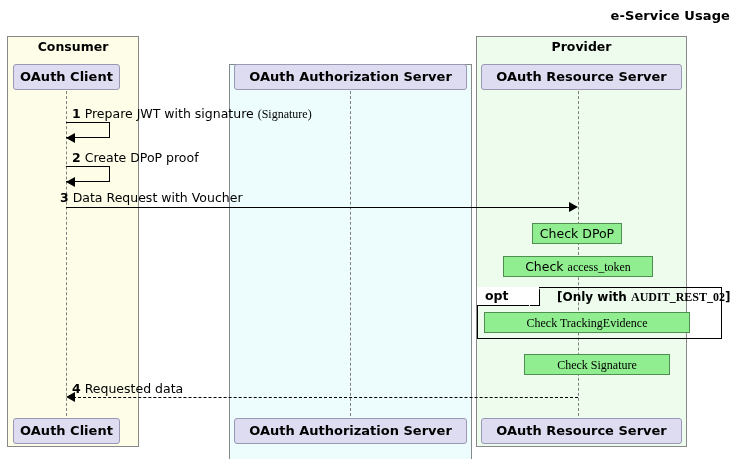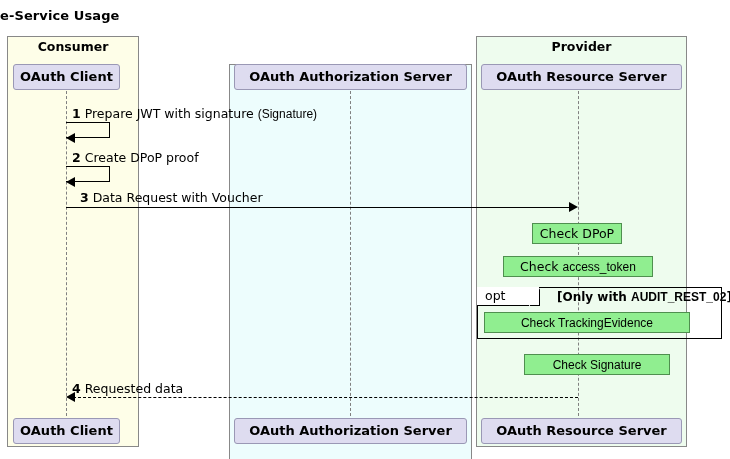--- a/index.html
+++ b/index.html
@@ -18,21 +18,21 @@
   .canvas {
     position: absolute;
     left: 0; top: 0;
     width: 730px; height: 459px;
   }
   
   .diagram-title {
     position: absolute;
     left: 0; top: 8px;
     width: 730px;
-    text-align: left;
+    text-align: right;
     font-size: 13px;
     font-weight: bold;
     letter-spacing: 0.1px;
   }
   
   .group-box {
     position: absolute;
     border: 1px solid #888888;
     box-sizing: border-box;
   }
@@ -90,21 +90,21 @@
   .msg-label {
     position: absolute;
     font-size: 12.5px;
     white-space: nowrap;
     background: transparent;
   }
   .msg-num {
     font-weight: bold;
   }
   .mono {
-    font-family: Liberation Sans, sans-serif;
+    font-family: Liberation Serif, serif;
     font-size: 12px;
   }
   
   .self-loop {
     position: absolute;
     border: 1px solid #000000;
     border-left: none;
     box-sizing: border-box;
     height: 16px;
   }
@@ -129,21 +129,21 @@
     background: transparent;
   }
   .frag-tab {
     position: absolute;
     border: 1.5px solid #000000;
     border-top: none;
     border-left: none;
     box-sizing: border-box;
     background: #ffffff;
     font-size: 12.5px;
-    font-weight: normal;
+    font-weight: bold;
     line-height: 17px;
     padding-left: 8px;
     height: 19px;
   }
   .frag-tab-cut {
     position: absolute;
     width: 0; height: 0;
     border-left: 11px solid #ffffff;
     border-bottom: 19px solid transparent;
   }
@@ -192,21 +192,21 @@
   <div class="self-loop" style="left:66px; top:122px; width:44px;"></div>
   <div class="arrow-left" style="left:66px; top:133px;"></div>
 
   <div class="msg-label" style="left:72px; top:150px;">
     <span class="msg-num">2</span>
     <span>Create DPoP proof</span>
   </div>
   <div class="self-loop" style="left:66px; top:166px; width:44px;"></div>
   <div class="arrow-left" style="left:66px; top:177px;"></div>
 
-  <div class="msg-label" style="left:80px; top:190px;">
+  <div class="msg-label" style="left:60px; top:190px;">
     <span class="msg-num">3</span>
     <span>Data Request with Voucher</span>
   </div>
   <div class="msg-line" style="left:66px; top:207px; width:505px;"></div>
   <div class="arrow-right" style="left:569px; top:202px;"></div>
 
   <div class="note-green" style="left:532px; top:223px; width:90px;">
     <span>Check DPoP</span>
   </div>
 

